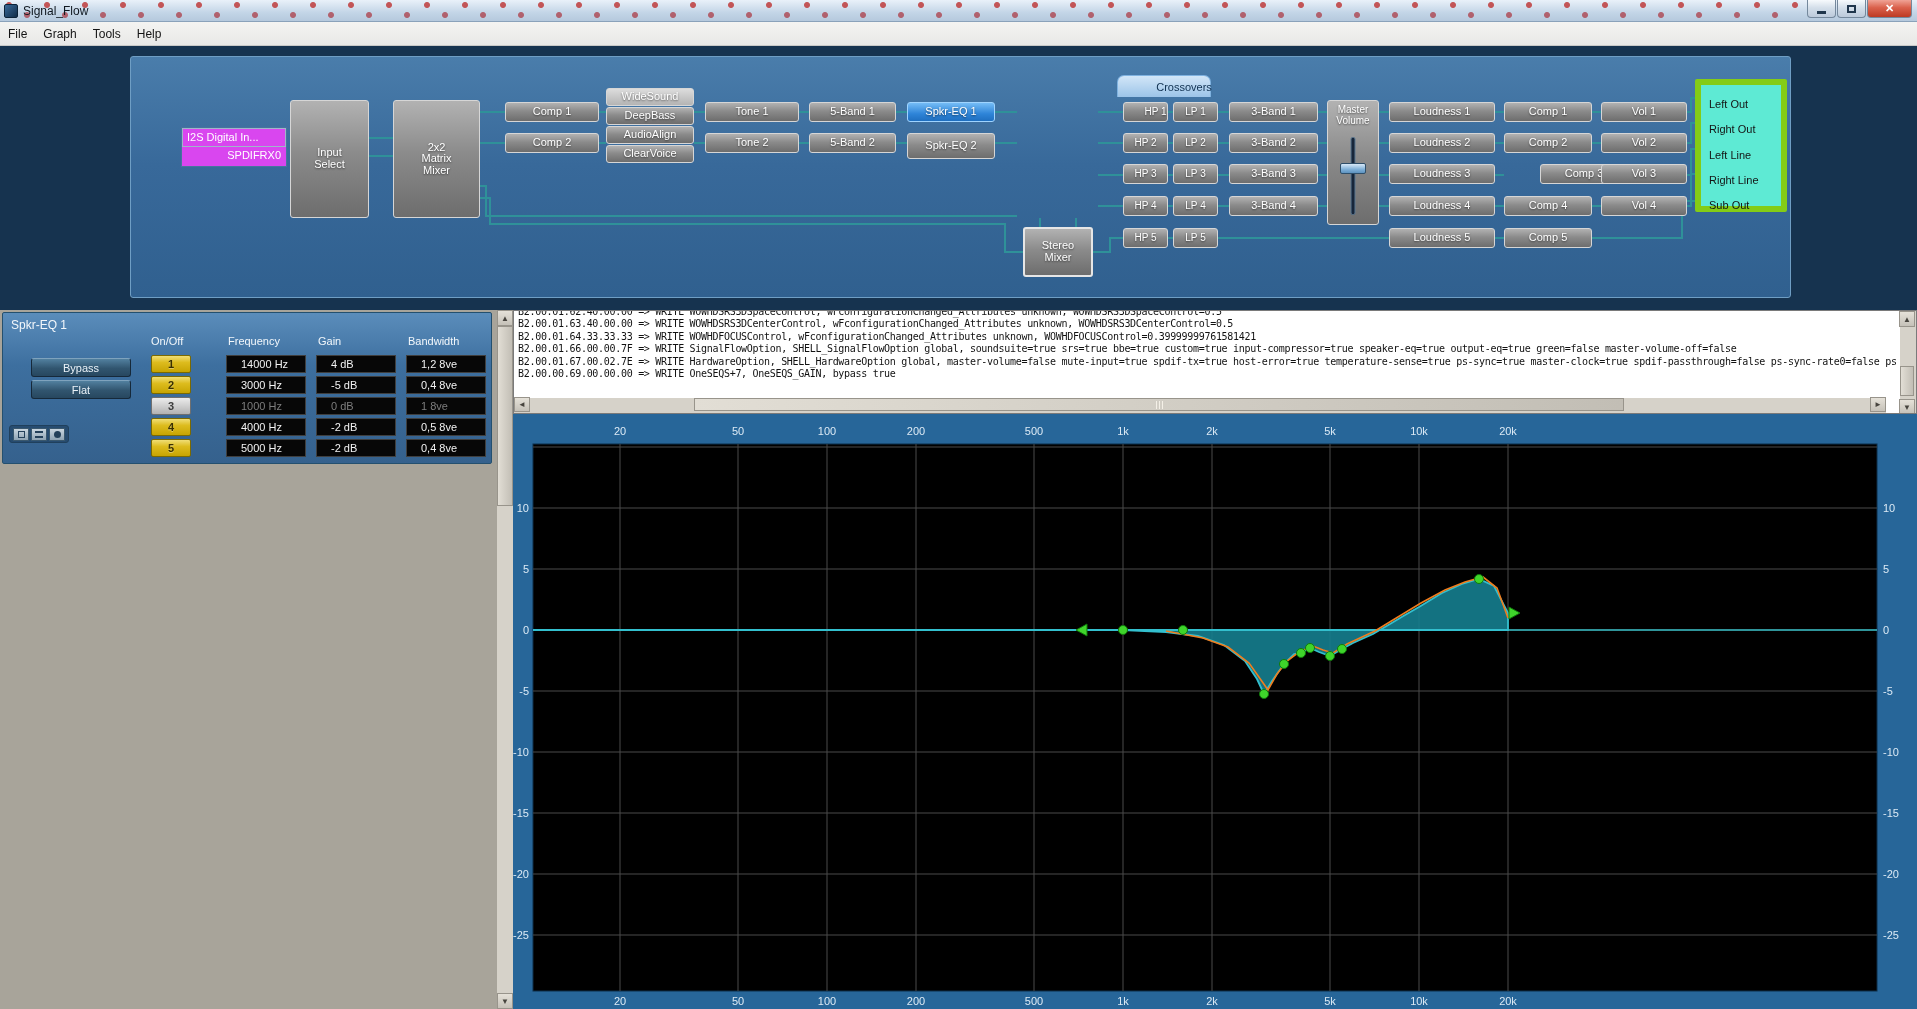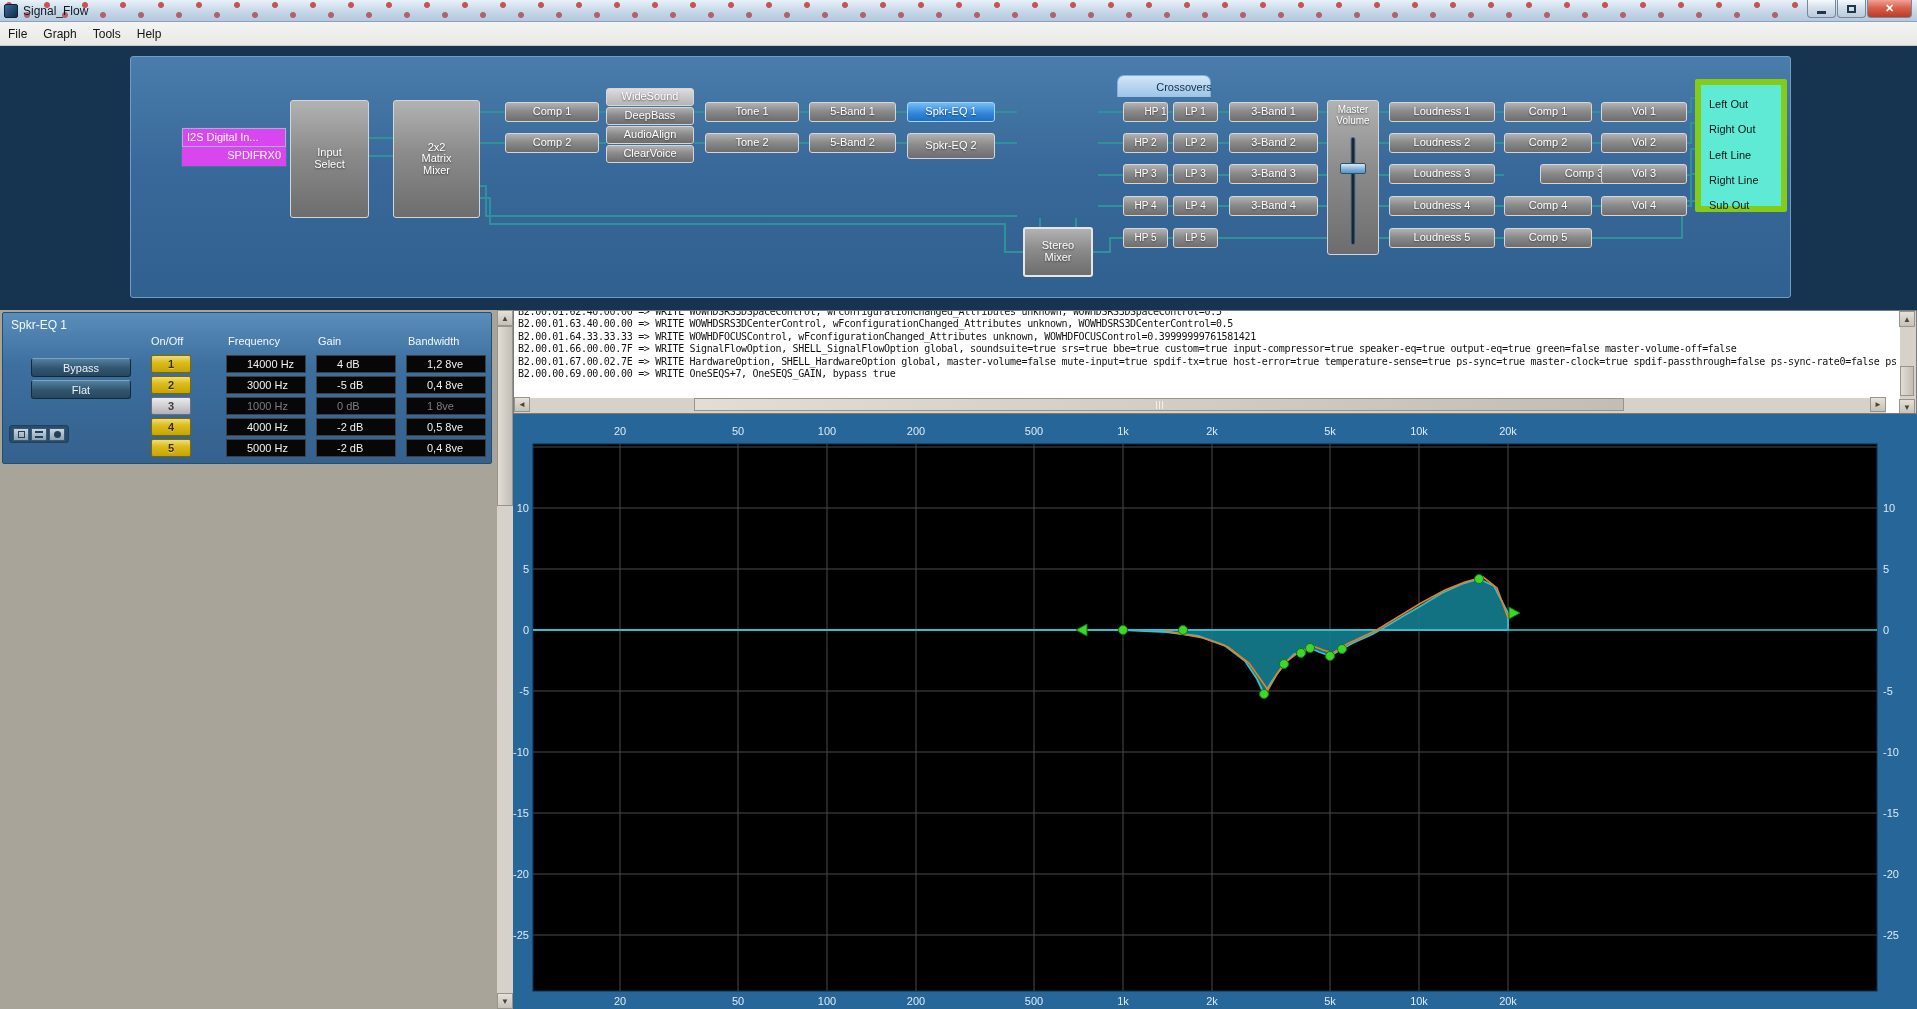--- a/index.html
+++ b/index.html
@@ -77,21 +77,21 @@
   .mini-btn{ width:16px; height:13px; background:linear-gradient(180deg,#c9d5df,#8fa4b4); border:1px solid #3a586e;
     display:flex; align-items:center; justify-content:center; }
   .mini-sq{ width:7px; height:7px; border:1px solid #23405a; }
   .mini-bars{ width:8px; height:7px; border-top:2px solid #23405a; border-bottom:2px solid #23405a; }
   .mini-dot{ width:7px; height:7px; border-radius:50%; background:#23405a; }
   .eq-header{ position:absolute; top:22px; font-size:11px; color:#f2f7fb; }
   .onoff{ position:absolute; left:148px; width:40px; height:18px; display:flex; align-items:center; justify-content:center;
     background:linear-gradient(180deg,#f0de76,#ddbc1e 40%,#c7a402); border:1px solid #7c6a00; border-radius:2px;
     color:#3a3000; font-size:11px; font-weight:bold; text-shadow:0 1px 0 rgba(255,255,255,.35); }
   .onoff.off{ background:linear-gradient(180deg,#ececec,#b2b2b2); border-color:#6f6f6f; color:#3c3c3c; text-shadow:none; }
-  .eq-cell{ position:absolute; width:80px; height:18px; line-height:16px; padding-left:20px;
+  .eq-cell{ position:absolute; width:80px; height:18px; line-height:16px; padding-left:14px;
     background:#070707; border:1px solid #3f3f3f; color:#f2f2f2; font-size:11px; }
   .eq-cell.dim{ color:#7d7d7d; }
 
   
   .sb{ background:#d6d2c9; }
   .sb-btn{ position:absolute; width:16px; height:16px; background:linear-gradient(180deg,#e5e1d8,#c5c1b8);
     border:1px solid #98948b; display:flex; align-items:center; justify-content:center; font-size:8px; color:#47443e; }
   .sb-thumb{ position:absolute; background:linear-gradient(90deg,#e2ded5,#c2beb5); border:1px solid #98948b; }
   #vsb-left{ position:absolute; left:497px; top:0; width:16px; height:699px; }
   #log-vsb{ position:absolute; right:0; top:0; width:16px; height:104px; }
@@ -236,21 +236,21 @@
   <div class="blk small" style="left:1173px;top:87px;width:45px;height:20px;">LP 2</div>
   <div class="blk small" style="left:1173px;top:118px;width:45px;height:20px;">LP 3</div>
   <div class="blk small" style="left:1173px;top:150px;width:45px;height:20px;">LP 4</div>
   <div class="blk small" style="left:1173px;top:182px;width:45px;height:20px;">LP 5</div>
 
   <div class="blk" style="left:1229px;top:56px;width:89px;height:20px;">3-Band 1</div>
   <div class="blk" style="left:1229px;top:87px;width:89px;height:20px;">3-Band 2</div>
   <div class="blk" style="left:1229px;top:118px;width:89px;height:20px;">3-Band 3</div>
   <div class="blk" style="left:1229px;top:150px;width:89px;height:20px;">3-Band 4</div>
 
-  <div class="blk" style="left:1327px;top:54px;width:52px;height:155px;font-size:10px;">
+  <div class="blk" style="left:1327px;top:54px;width:52px;height:125px;font-size:10px;">
     <span class="mv-label">Master Volume</span>
     <span id="mv-track"></span>
     <span id="mv-thumb"></span>
   </div>
 
   <div class="blk" style="left:1389px;top:56px;width:106px;height:20px;">Loudness 1</div>
   <div class="blk" style="left:1389px;top:87px;width:106px;height:20px;">Loudness 2</div>
   <div class="blk" style="left:1389px;top:118px;width:106px;height:20px;">Loudness 3</div>
   <div class="blk" style="left:1389px;top:150px;width:106px;height:20px;">Loudness 4</div>
   <div class="blk" style="left:1389px;top:182px;width:106px;height:20px;">Loudness 5</div>

